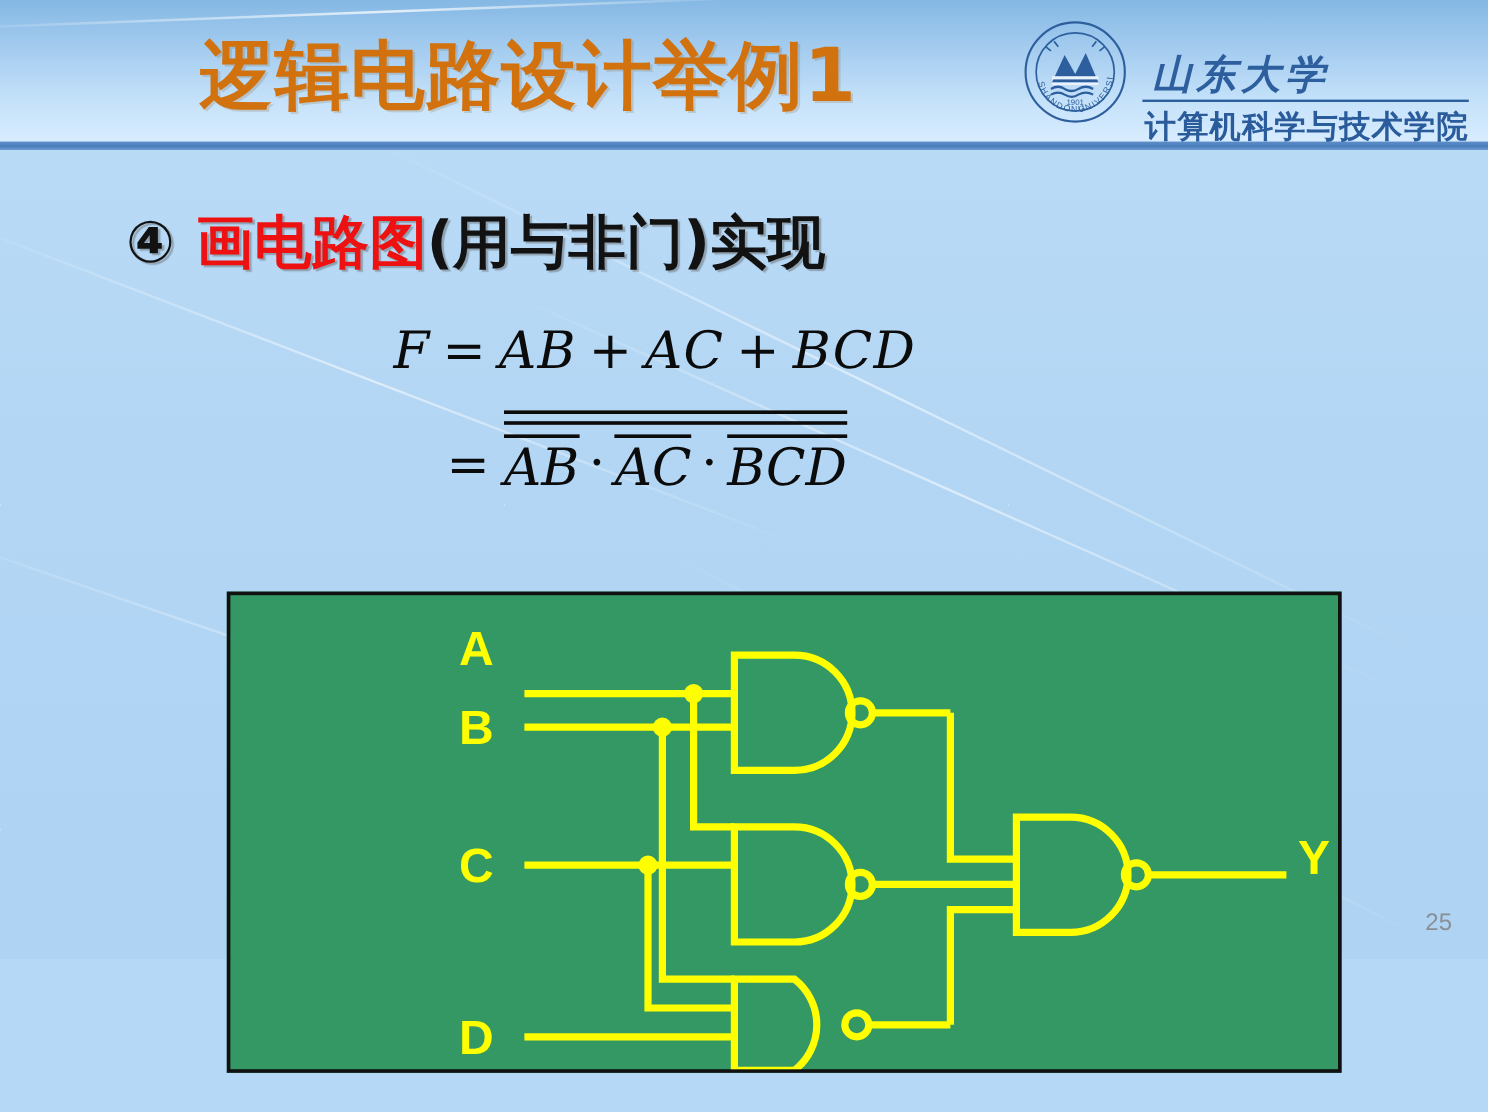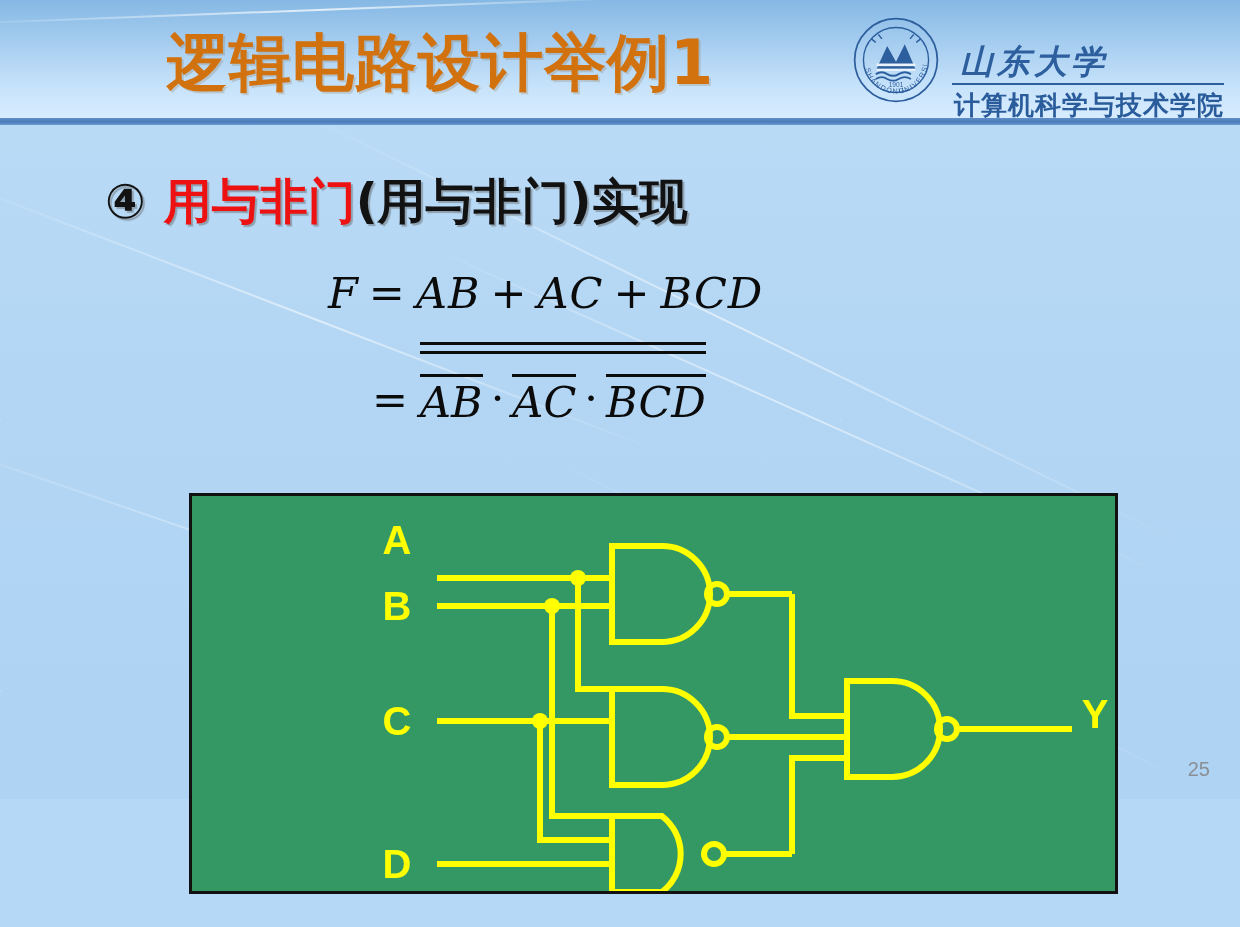--- a/index.html
+++ b/index.html
@@ -89,21 +89,21 @@
   .formula{
     position:absolute;left:300px;top:268px;width:560px;
     font-family:"DejaVu Serif","Liberation Serif",serif;
     font-style:italic;color:#0b0b0b;
   }
   .frow{display:flex;align-items:flex-end;white-space:nowrap;}
   .frow1{font-size:43px;letter-spacing:1px;margin-left:28px;}
   .frow1 .op{font-style:normal;margin:0 10px;}
   .frow2{font-size:43px;margin-top:24px;margin-left:72px;align-items:flex-end;}
   .eq2{font-style:normal;margin-right:12px;position:relative;top:-2px;}
-  .dblbar{position:relative;padding-top:32px;display:inline-block;}
+  .dblbar{position:relative;padding-top:20px;display:inline-block;}
   .dblbar::before,.dblbar::after{
     content:"";position:absolute;left:0;right:0;height:3px;background:#0b0b0b;
   }
   .dblbar::before{top:0;}
   .dblbar::after{top:9px;}
   .ovr{position:relative;display:inline-block;padding-top:3px;}
   .ovr::before{content:"";position:absolute;left:0;right:0;top:0;height:3px;background:#0b0b0b;}
   .dot{font-style:normal;margin:0 8px;position:relative;top:-4px;}
 
   
@@ -161,21 +161,21 @@
     </svg>
     <div class="logo-text">
       <div class="logo-cn">山东大学</div>
       <div class="logo-rule"></div>
       <div class="logo-dept">计算机科学与技术学院</div>
     </div>
   </div>
 
   <div class="heading">
     <span class="num">④</span>
-    <span class="red">用与非门</span>
+    <span class="red">画电路图</span>
     <span class="blk">(用与非门)实现</span>
   </div>
 
   <div class="formula">
     <div class="frow frow1">
       <span>F</span>
       <span class="op">=</span>
       <span>AB</span>
       <span class="op">+</span>
       <span>AC</span>

